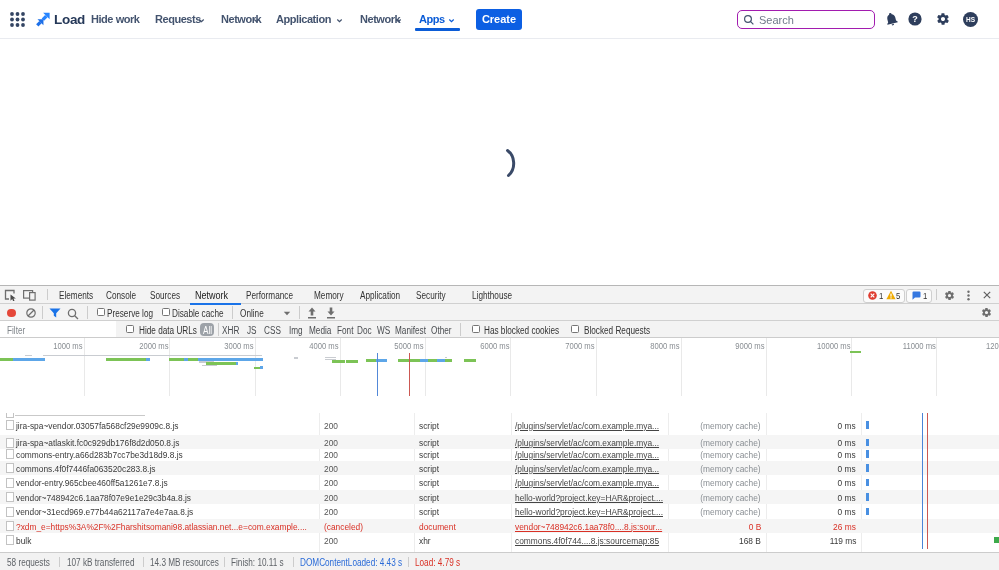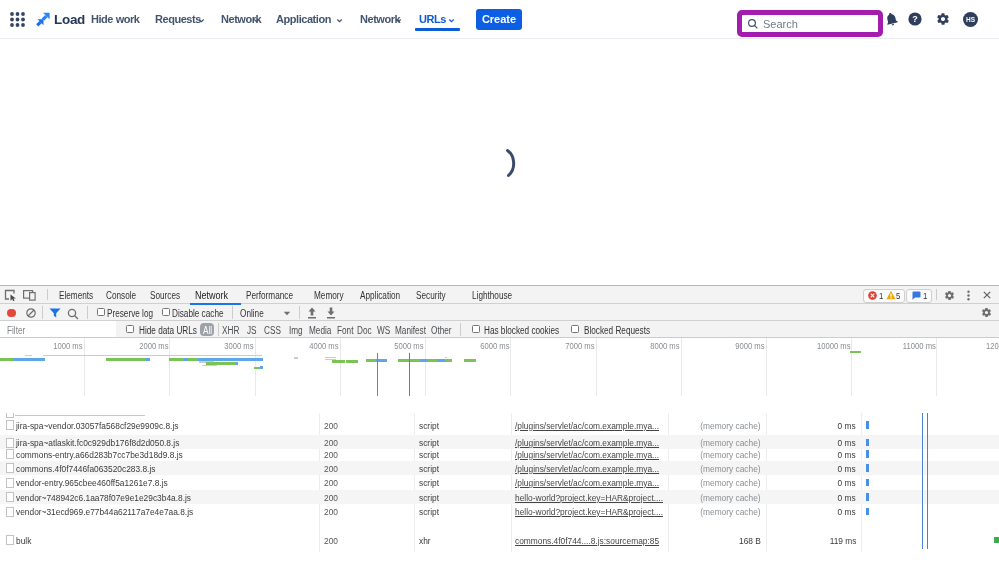--- a/index.html
+++ b/index.html
@@ -5,21 +5,21 @@
 html,body{margin:0;padding:0;}
 body{width:999px;height:570px;overflow:hidden;background:#fff;font-family:"Liberation Sans",sans-serif;}
 #page{position:relative;width:999px;height:570px;overflow:hidden;}
 .a{position:absolute;}
 
 #nav{position:absolute;left:0;top:0;width:999px;height:38px;background:#fff;border-bottom:1px solid #e9ebf0;}
 .navitem{position:absolute;top:13px;font-size:11px;font-weight:bold;color:#44546F;letter-spacing:-0.45px;white-space:nowrap;}
 .chev{position:absolute;top:17px;width:7px;height:7px;}
 #jiratxt{position:absolute;left:54px;top:12px;font-size:13.5px;font-weight:bold;color:#253858;letter-spacing:-0.3px;}
 #createbtn{position:absolute;left:476px;top:9px;width:46px;height:21px;background:#0C5FE3;border-radius:3px;color:#fff;font-size:11px;font-weight:bold;text-align:center;line-height:21px;}
-#searchbox{position:absolute;left:737px;top:10px;width:136px;height:17px;border:5px solid #a21caf;border-radius:5px;background:#fff;}
+#searchbox{position:absolute;left:737px;top:10px;width:136px;height:17px;border:1px solid #a21caf;border-radius:5px;background:#fff;}
 #searchtxt{position:absolute;left:21px;top:3px;font-size:11px;color:#707A8B;}
 #avatar{position:absolute;left:963px;top:11.5px;width:15px;height:15px;border-radius:50%;background:#2E3E5C;color:#fff;font-size:6.5px;font-weight:bold;text-align:center;line-height:15px;}
 
 
 #connecting{position:absolute;left:0;top:266px;width:335px;height:17px;background:#d9dbdf;border:1px solid #bbbec3;border-left:none;box-sizing:border-box;}
 #connecting span{position:absolute;left:5px;top:3px;font-size:10.5px;color:#3c4043;display:inline-block;transform:scaleX(0.9);transform-origin:0 50%;}
 
 .dtxt{position:absolute;font-size:10px;color:#333;white-space:nowrap;display:inline-block;transform:scaleX(0.82);transform-origin:0 50%;}
 .sep{position:absolute;width:1px;background:#ccc;}
 .cbx{position:absolute;width:6.8px;height:6.8px;border:1.2px solid #757575;border-radius:1.5px;background:#fff;}
@@ -91,21 +91,21 @@
         <path d="M1.5 2.8 L4 5.3 L6.5 2.8" stroke="#44546F" stroke-width="1.4" fill="none"></path>
       </svg>
   <div class="navitem" style="left:276px">Application</div>
   <svg class="chev" style="left:336px" width="8" height="8" viewBox="0 0 8 8">
         <path d="M1.5 2.8 L4 5.3 L6.5 2.8" stroke="#44546F" stroke-width="1.4" fill="none"></path>
       </svg>
   <div class="navitem" style="left:360px">Network</div>
   <svg class="chev" style="left:395px" width="8" height="8" viewBox="0 0 8 8">
         <path d="M1.5 2.8 L4 5.3 L6.5 2.8" stroke="#44546F" stroke-width="1.4" fill="none"></path>
       </svg>
-  <div class="navitem" style="left:419px;color:#0B5CD7">URLs</div>
+  <div class="navitem" style="left:419px;color:#0B5CD7">Apps</div>
   <svg class="chev" style="left:448px" width="8" height="8" viewBox="0 0 8 8">
         <path d="M1.5 2.8 L4 5.3 L6.5 2.8" stroke="#0B5CD7" stroke-width="1.4" fill="none"></path>
       </svg>
   <div class="a" style="left:415px;top:28px;width:45px;height:2.5px;background:#0B5CD7;border-radius:1px"></div>
   <div id="createbtn">Create</div>
   <div id="searchbox">
     <svg class="a" style="left:5px;top:3px" width="12" height="12" viewBox="0 0 12 12">
           <circle cx="5" cy="5" r="3.4" stroke="#44546F" stroke-width="1.2" fill="none"></circle>
           <path d="M7.6 7.6 L10.4 10.4" stroke="#44546F" stroke-width="1.2"></path>
         </svg>
@@ -373,28 +373,50 @@
   <div class="row" style="top:91.1px">
     <div class="ficon"></div>
         <div class="cell" style="left:15.5px">vendor~31ecd969.e77b44a62117a7e4e7aa.8.js</div>
     <div class="cell" style="left:324px;color:#565656">200</div>
         <div class="cell" style="left:418.5px">script</div>
     <div class="cell init" style="left:514.5px">hello-world?project.key=HAR&amp;project....</div>
     <div class="cellr gray" style="right:238px">(memory cache)</div>
         <div class="cellr" style="right:143px">0 ms</div>
     <div class="wtick"></div>
   </div>
+  <div class="row alt" style="top:105.5px">
+    <div class="ficon"></div>
+        <div class="cell red" style="left:15.5px">?xdm_e=https%3A%2F%2Fharshitsomani98.atlassian.net...e=com.example....</div>
+    <div class="cell red" style="left:324px">(canceled)</div>
+        <div class="cell red" style="left:418.5px">document</div>
+    <div class="cell init red" style="left:514.5px;color:#d93025">vendor~748942c6.1aa78f0....8.js:sour...</div>
+    <div class="cellr red" style="right:238px">0 B</div>
+        <div class="cellr red" style="right:143px">26 ms</div>
+  </div>
   <div class="row" style="top:119.9px">
     <div class="ficon"></div>
         <div class="cell" style="left:15.5px">bulk</div>
     <div class="cell" style="left:324px;color:#565656">200</div>
         <div class="cell" style="left:418.5px">xhr</div>
     <div class="cell init" style="left:514.5px">commons.4f0f744....8.js:sourcemap:85</div>
     <div class="cellr" style="right:238px">168 B</div>
         <div class="cellr" style="right:143px">119 ms</div>
     <div class="a" style="left:994px;top:4px;width:5px;height:6px;background:#3daa4b"></div>
   </div>
 
   <div class="a" style="left:922px;top:0;width:1.4px;height:136px;background:#4a84d8"></div>
   <div class="a" style="left:927px;top:0;width:1.4px;height:136px;background:#cc5852"></div>
 </div>
+<div id="statusbar">
+  <div class="sbt" style="left:7px">58 requests</div>
+  <div class="sbsep" style="left:59px"></div>
+  <div class="sbt" style="left:66.5px">107 kB transferred</div>
+  <div class="sbsep" style="left:142.5px"></div>
+  <div class="sbt" style="left:150px">14.3 MB resources</div>
+  <div class="sbsep" style="left:224px"></div>
+  <div class="sbt" style="left:231px">Finish: 10.11 s</div>
+  <div class="sbsep" style="left:292.5px"></div>
+  <div class="sbt" style="left:300px;color:#2a6bd8">DOMContentLoaded: 4.43 s</div>
+  <div class="sbsep" style="left:407.5px"></div>
+  <div class="sbt" style="left:415px;color:#d93025">Load: 4.79 s</div>
+</div>
 
 </div>
 
 </body></html>

